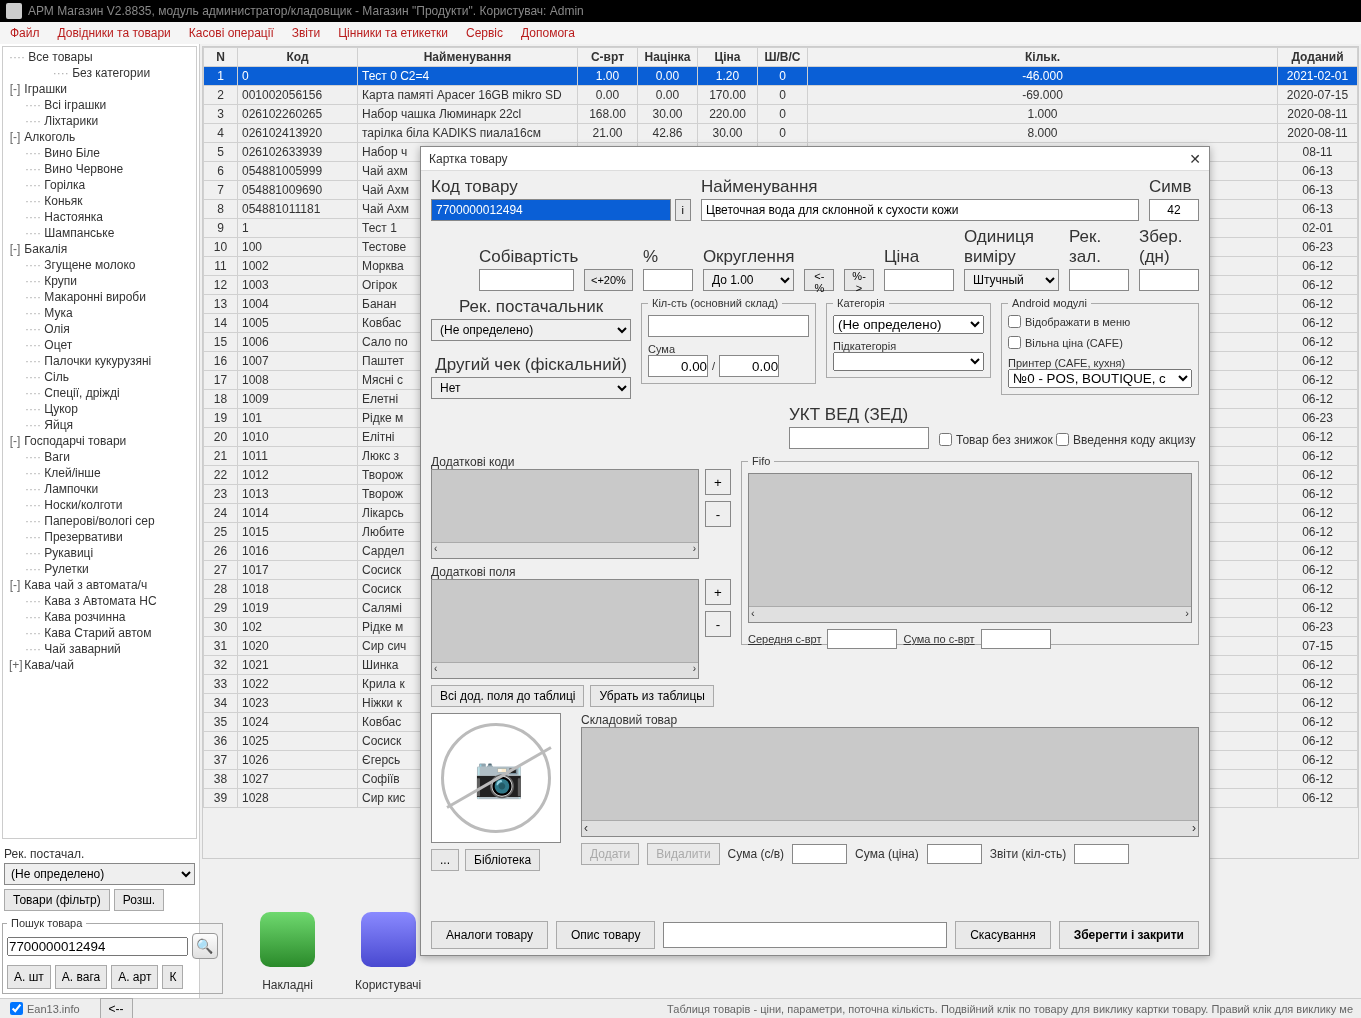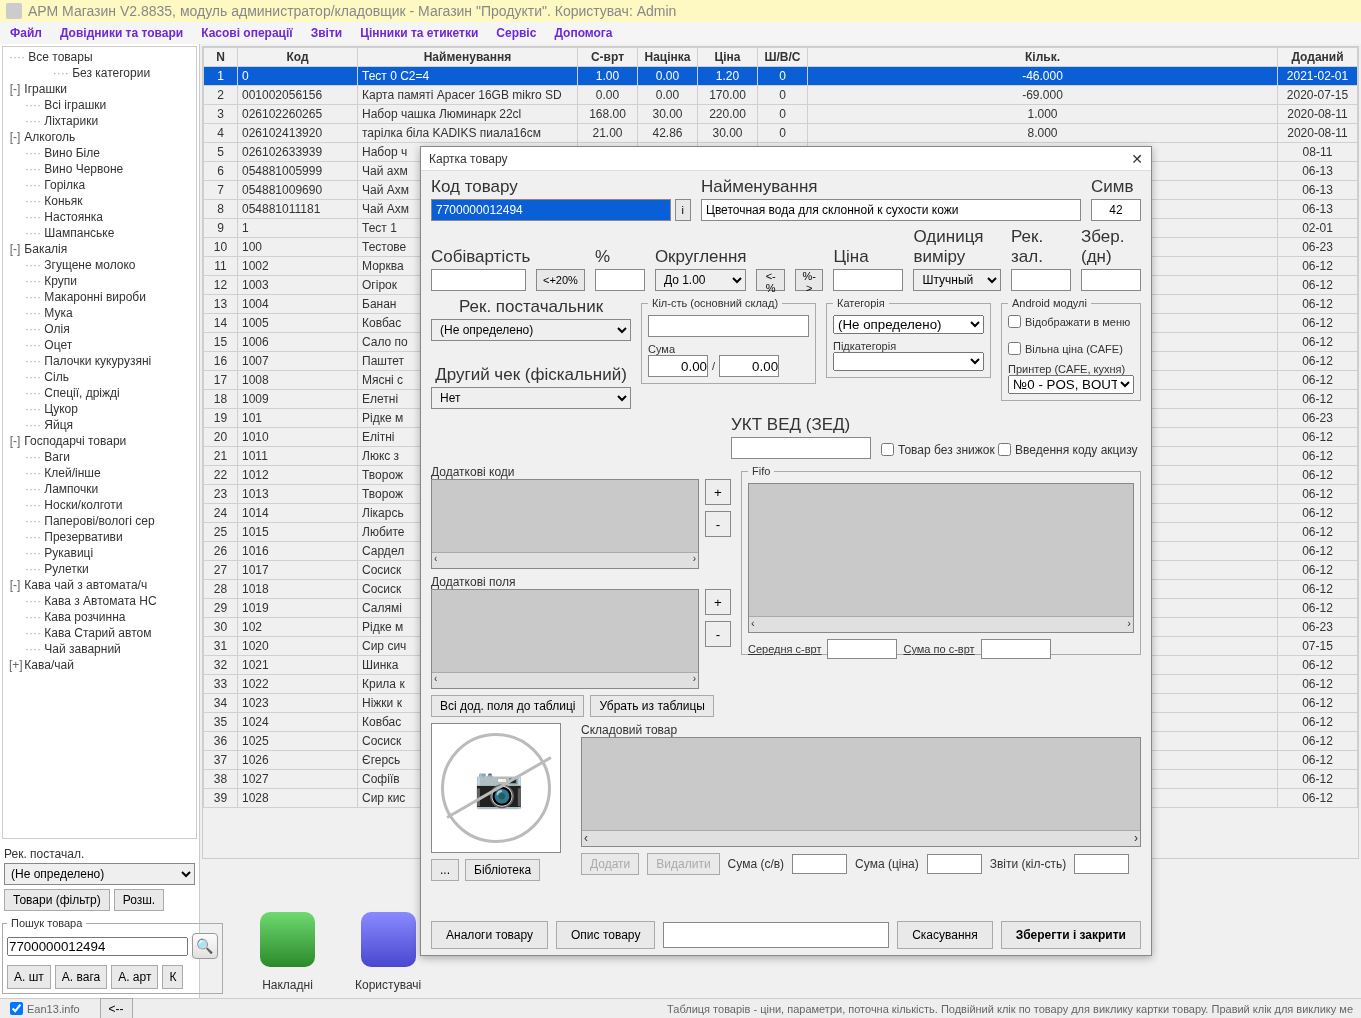--- a/index.html
+++ b/index.html
@@ -1,20 +1,20 @@
 <!DOCTYPE html>
 <html><head>
 <meta charset="utf-8">
 <style>
 * { box-sizing: border-box; margin: 0; padding: 0; }
 body { font-family: "Segoe UI", Tahoma, sans-serif; font-size: 12px; background: #f0f0f0; color: #333; overflow: hidden; width: 1361px; height: 1018px; position: relative; }
-.titlebar { height: 22px; background: #fef9c3; display: flex; align-items: center; padding-left: 6px; color: #888; font-size: 14px; }
+.titlebar { height: 22px; background: #000000; display: flex; align-items: center; padding-left: 6px; color: #888; font-size: 12px; }
 .titlebar .icon { width: 16px; height: 16px; background: #ccc; border-radius: 2px; margin-right: 6px; }
 .menubar { height: 22px; background: #f5f5f5; display: flex; align-items: center; gap: 0; padding-left: 10px; }
-.menubar span { margin-right: 18px; color: #6d28d9; font-weight: bold; }
+.menubar span { margin-right: 18px; color: #b91c1c; }
 .main { display: flex; height: calc(100% - 44px - 20px); }
 .sidebar { width: 200px; border-right: 1px solid #ccc; display: flex; flex-direction: column; background: #fff; }
 .tree { flex: 1; overflow: auto; padding: 2px; font-size: 12px; border: 1px solid #ccc; margin:2px;}
 .tree .node { white-space: nowrap; padding: 1px 0; }
 .tree .exp { display:inline-block; width:12px; text-align:center; color:#666;}
 .tree .dots { color:#aaa; }
 .side-controls { padding: 2px 4px; font-size:12px;}
 .side-controls label { display:block; margin:4px 0 2px;}
 .side-controls select, .side-controls input[type=text] { width: 100%; border:1px solid #888; padding:2px; font-size:12px;}
 .side-controls .btnrow { display:flex; gap:4px; margin-top:4px;}
@@ -30,21 +30,21 @@
 table{border-collapse:collapse;width:100%;table-layout:fixed;font-size:12px;}
 th,td{border:1px solid #d0d0d0;padding:2px 4px;white-space:nowrap;overflow:hidden;text-overflow:ellipsis;}
 th{background:#f2f2f2;position:sticky;top:0;}
 tr.selected td{background:#0a5fd6;color:#fff;}
 .icons-bar{display:flex;gap:40px;padding:6px 60px;}
 .app-icon{display:flex;flex-direction:column;align-items:center;gap:11px;margin-top:45px;}
 .app-icon .img{width:55px;height:55px;border-radius:8px;}
 .statusbar{position:absolute;bottom:0;left:0;right:0;height:20px;background:#eee;border-top:1px solid #ccc;font-size:11px;color:#666;display:flex;align-items:center;padding-left:10px;gap:20px;}
 .chk{display:inline-flex;align-items:center;gap:4px;}
 
-.dialog{position:absolute;left:420px;top:146px;width:732px;height:810px;background:#f0f0f0;border:1px solid #888;box-shadow:0 2px 8px rgba(0,0,0,.3);display:flex;flex-direction:column;}
+.dialog{position:absolute;left:420px;top:146px;width:790px;height:810px;background:#f0f0f0;border:1px solid #888;box-shadow:0 2px 8px rgba(0,0,0,.3);display:flex;flex-direction:column;}
 .dlg-title{height:24px;display:flex;align-items:center;justify-content:space-between;padding:0 8px;background:#fff;border-bottom:1px solid #ddd;}
 .dlg-close{cursor:pointer;font-size:14px;}
 .dlg-body{flex:1;padding:6px 10px;overflow:hidden;font-size:12px;}
 .row{display:flex;gap:10px;align-items:flex-end;margin-bottom:6px;}
 .fld{display:flex;flex-direction:column;}
 .fld label{font-size:17px;margin-bottom:2px;color:#333;}
 .fld input,.fld select{border:1px solid #888;padding:2px 4px;font-size:12px;height:22px;}
 .hl{background:#0a5fd6;color:#fff;}
 .small-btn{border:1px solid #888;background:#e8e8e8;height:22px;padding:0 6px;font-size:11px;}
 fieldset{border:1px solid #aaa;padding:6px;font-size:11px;}
@@ -651,21 +651,21 @@
         <label>Найменування</label>
         <input value="Цветочная вода для склонной к сухости кожи" style="">
       </div>
       <div class="fld" style="width:50px;">
         <label>Симв</label>
         <input class="num-c" value="42" style="">
       </div>
     </div>
 
     <div class="row">
-      <div class="fld" style="width:95px;">
+      <div class="fld" style="width:95px;margin-left:48px;">
           <label>Собівартість</label>
           <input style="">
         </div>
       <button class="small-btn">&lt;+20%</button>
       <div class="fld" style="width:50px;">
           <label>%</label>
           <input style="">
         </div>
       <div class="fld" style="width:110px;">
           <label>Округлення</label>
@@ -690,21 +690,21 @@
           <input style="">
         </div>
     </div>
 
     <div class="row" style="align-items:flex-start;">
       <div style="width:200px;">
         <div class="fld">
             <label style="text-align:center;">Рек. постачальник</label>
             <select><option>(Не определено)</option></select>
           </div>
-        <div class="fld" style="margin-top:24px;">
+        <div class="fld" style="margin-top:14px;">
             <label style="text-align:center;">Другий чек (фіскальний)</label>
             <select><option>Нет</option></select>
           </div>
       </div>
       <fieldset style="width:175px;"><legend>Кіл-сть (основний склад)</legend>
         <input style="width: 100%; border: 1px solid rgb(136, 136, 136); height: 22px;">
         <div style="margin-top:6px;"><label>Сума</label></div>
         <div style="display:flex;gap:4px;align-items:center;">
           <input class="num-r" style="width: 60px; border: 1px solid rgb(136, 136, 136); height: 22px;" value="0.00">
           <span>/</span>
@@ -714,21 +714,21 @@
       <fieldset style="width:165px;"><legend>Категорія</legend>
         <select style="width:100%;"><option>(Не определено)</option></select>
         <div style="margin-top:6px;"><label>Підкатегорія</label></div>
         <select style="width:100%;"><option></option></select>
       </fieldset>
       <fieldset style="flex:1;"><legend>Android модулі</legend>
         <div class="chk">
             <input type="checkbox" style=""> 
             <span>Відображати в меню</span>
           </div>
-        <div class="chk" style="margin-top:12px;">
+        <div class="chk" style="margin-top:6px;">
             <input type="checkbox" style=""> 
             <span>Вільна ціна (CAFE)</span>
           </div>
         <div style="margin-top:6px;"><label>Принтер (CAFE, кухня)</label></div>
         <select style="width:100%;"><option>№0 - POS, BOUTIQUE, с</option></select>
       </fieldset>
     </div>
 
     <div class="row">
       <div style="flex:1;"></div>

